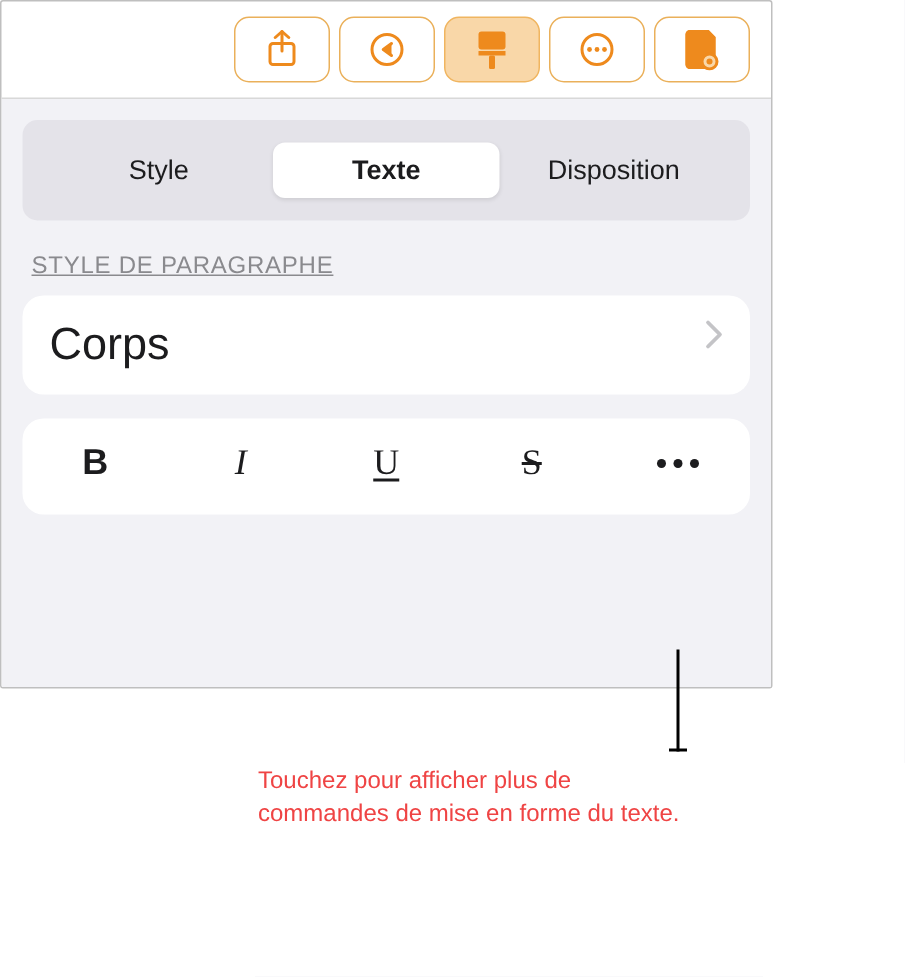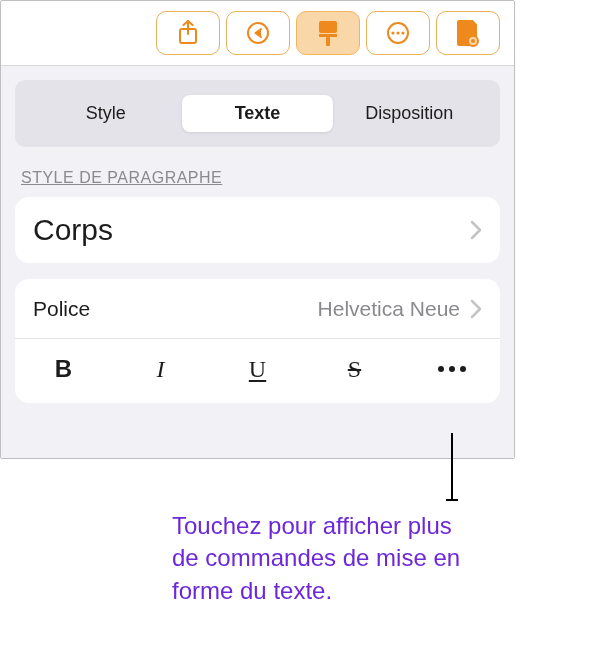--- a/index.html
+++ b/index.html
@@ -86,24 +86,25 @@
     text-decoration: underline;
   }
 
   .card {
     background: #ffffff;
     border-radius: 14px;
     overflow: hidden;
   }
   .row {
     display: flex;
-    align-items: center;
+    align-items: flex-start;
     padding: 16px 18px;
     min-height: 60px;
     border-bottom: 1px solid #e6e6e8;
+    gap: 45px;
   }
   .row:last-child { border-bottom: none; }
   .row .left {
     font-size: 21px;
     color: #1c1c1e;
     flex: 1;
   }
   .row.big .left { font-size: 30px; }
   .row .right {
     font-size: 21px;
@@ -142,23 +143,23 @@
 
   .mt16 { margin-top: 16px; }
 
   
   .callout-line {
     position: absolute;
     background: #000;
   }
   .callout-text {
     position: absolute;
-    font-size: 24px;
+    font-size: 16px;
     line-height: 1.35;
-    color: #6d28d9;
+    color: #ef4444;
     width: 300px;
   }
 </style>
 </head>
 <body>
 
 <div class="device">
 
   <div class="toolbar">
     <div class="tool-btn">
@@ -212,27 +213,20 @@
     <div class="card">
       <div class="row big">
         <div class="left">Corps</div>
         <svg class="chevron" width="12" height="20" viewBox="0 0 12 20" fill="none" stroke="#c4c4c7" stroke-width="2.5" stroke-linecap="round" stroke-linejoin="round">
           <path d="M2 2 L10 10 L2 18"></path>
         </svg>
       </div>
     </div>
 
     <div class="card mt16">
-      <div class="row">
-        <div class="left">Police</div>
-        <div class="right">Helvetica Neue</div>
-        <svg class="chevron" width="12" height="20" viewBox="0 0 12 20" fill="none" stroke="#c4c4c7" stroke-width="2.5" stroke-linecap="round" stroke-linejoin="round">
-          <path d="M2 2 L10 10 L2 18"></path>
-        </svg>
-      </div>
       <div class="style-buttons">
         <div class="sbtn bold">B</div>
         <div class="sbtn italic">I</div>
         <div class="sbtn under">U</div>
         <div class="sbtn strike">S</div>
         <div class="sbtn">
           <div class="more-dots">
             <span></span>
               <span></span>
               <span></span>

